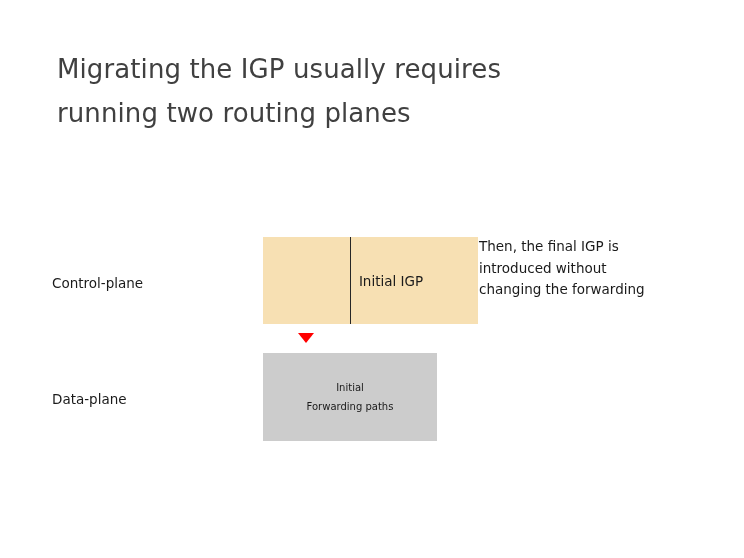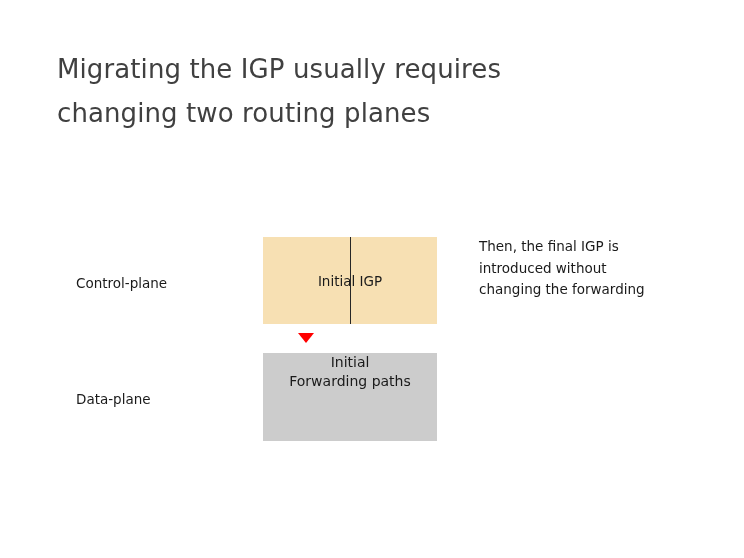--- a/index.html
+++ b/index.html
@@ -38,39 +38,40 @@
     left: 58px;
     top: 186px;
     color: #1a1a1a;
     font-size: 13.5px;
     line-height: 18px;
   }
 
   
   .row-label {
     position: absolute;
-    left: 76px;
+    left: 52px;
     color: #1a1a1a;
     font-size: 13.5px;
     line-height: 18px;
   }
   #label-control { top: 274px; }
   #label-data    { top: 390px; text-align: right; }
 
   
   #control-box {
     position: absolute;
     left: 263px;
     top: 237px;
     width: 174px;
     height: 87px;
     background: #f7e0b3;
     display: flex;
     flex-direction: row;
     align-items: center;
+    padding-left: 41px;
   }
   .cp-half {
     flex: 1 1 0;
     height: 100%;
     display: flex;
     align-items: center;
     justify-content: center;
     font-size: 13.5px;
     line-height: 18px;
     text-align: center;
@@ -100,25 +101,25 @@
 
   
   #data-box {
     position: absolute;
     left: 263px;
     top: 353px;
     width: 174px;
     height: 88px;
     background: #cccccc;
     display: flex;
-    align-items: flex-start;
+    align-items: center;
     justify-content: center;
     text-align: center;
     color: #1a1a1a;
-    font-size: 14px;
+    font-size: 10px;
     line-height: 19px;
   }
   #data-box-text { white-space: pre-line; }
 
   
   #annotation {
     position: absolute;
     left: 479px;
     top: 236px;
     width: 236px;
@@ -127,21 +128,21 @@
     line-height: 21.5px;
     white-space: pre-line;
   }
 </style>
 </head>
 <body>
 
 <div id="slide">
 
   <div id="title">Migrating the IGP usually requires
-changing two routing planes</div>
+running two routing planes</div>
 
 
   <div id="label-control" class="row-label">Control-plane</div>
 
   <div id="label-data" class="row-label">Data-plane</div>
 
   <div id="control-box">
     <div id="cp-initial" class="cp-half">Initial IGP</div>
     <div id="cp-divider"></div>
   </div>

